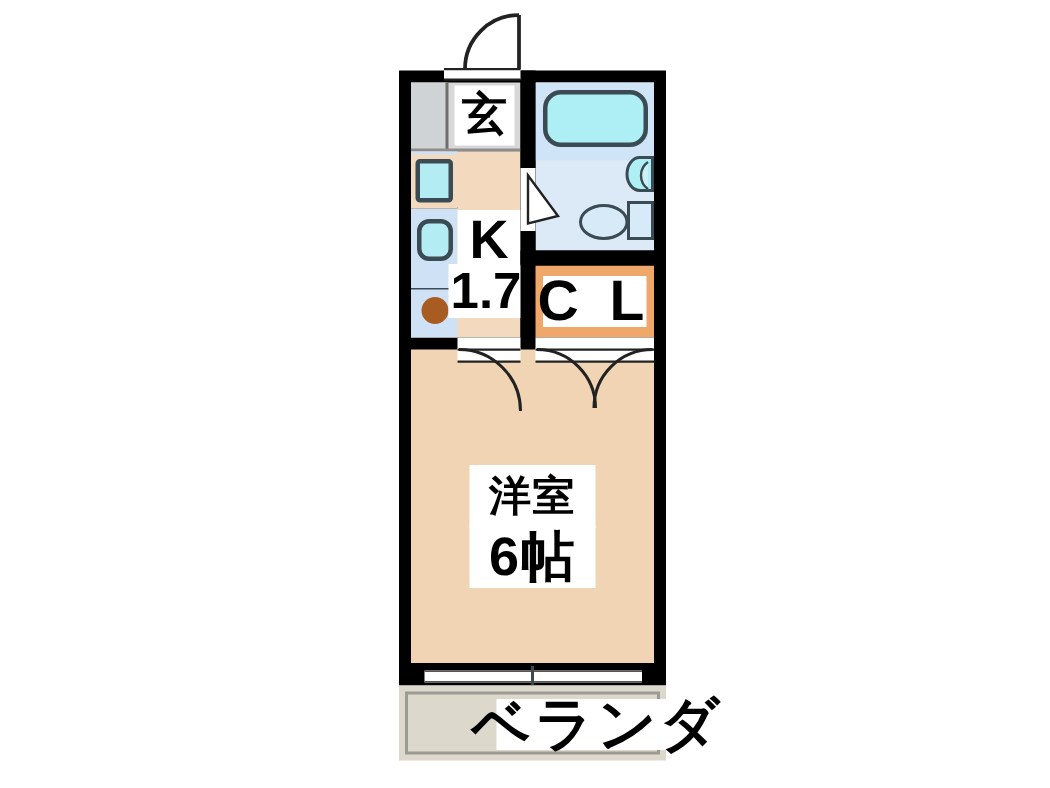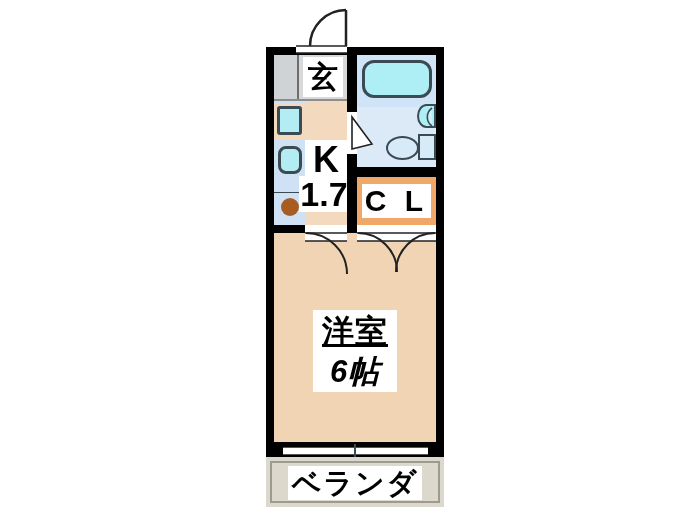--- a/index.html
+++ b/index.html
@@ -43,24 +43,24 @@
     justify-content: center;
     color: #000000;
     font-weight: 700;
     line-height: 1;
     box-sizing: border-box;
     white-space: nowrap;
   }
   .lbl-genkan { font-size: 30px; letter-spacing: 0px; }
   .lbl-k      { font-size: 36px; }
   .lbl-k15    { font-size: 34px; }
-  .lbl-cl     { font-size: 30px; letter-spacing: 5px; }
-  .lbl-room   { font-size: 32px; letter-spacing: 1px; text-decoration: underline; }
-  .lbl-room2  { font-size: 31px; letter-spacing: 1px; font-style: italic; }
-  .lbl-balcony{ font-size: 29px; letter-spacing: 2px; }
+  .lbl-cl     { font-size: 38px; letter-spacing: 5px; }
+  .lbl-room   { font-size: 28px; letter-spacing: 1px; }
+  .lbl-room2  { font-size: 36px; letter-spacing: 1px; }
+  .lbl-balcony{ font-size: 39px; letter-spacing: 2px; margin-left: 43px; }
 
   
   .fixture-sink-big {
     background: #b3ecf2;
     border: 3px solid #3a4b54;
     border-radius: 3px;
     box-sizing: border-box;
   }
   .fixture-sink-small {
     background: #b3ecf2;

